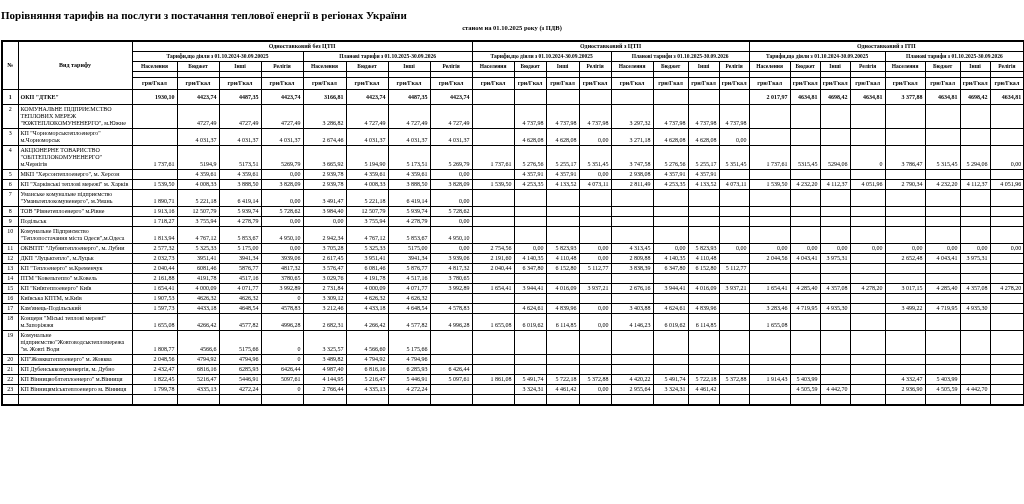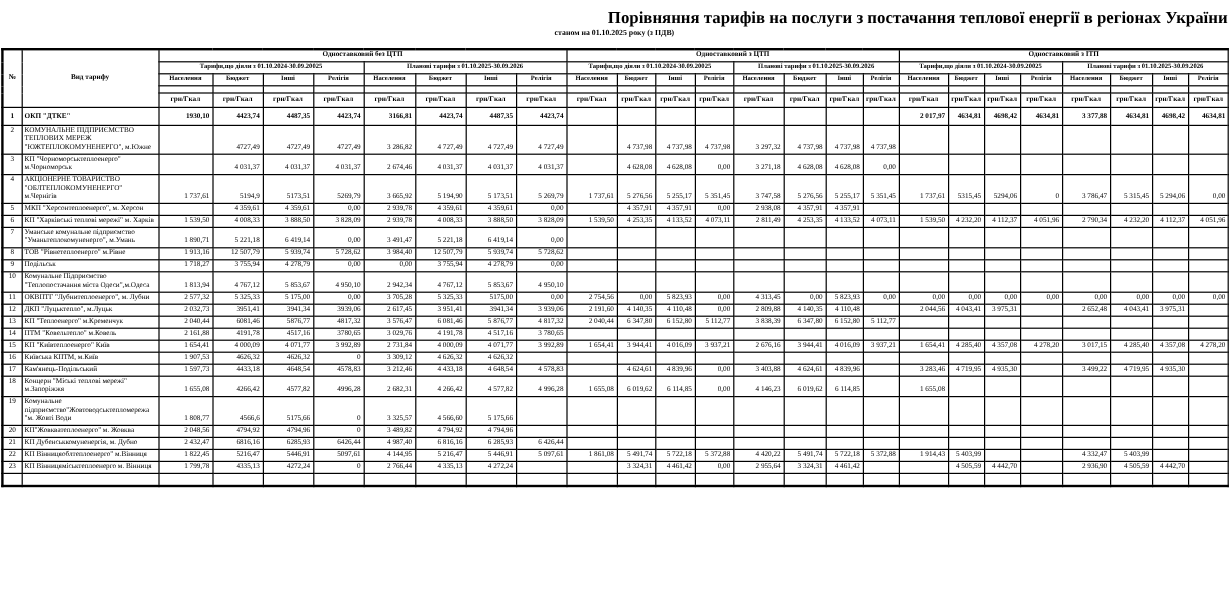--- a/index.html
+++ b/index.html
@@ -5,21 +5,21 @@
   * { margin:0; padding:0; box-sizing:border-box; }
   html,body { background:#ffffff; }
   body {
     width:1024px; height:504px;
     font-family:"Liberation Serif", serif;
     color:#000;
     overflow:hidden;
   }
   .page { padding:10px 1px 0 1px; }
   .title {
-    font-size:14px; font-weight:bold; text-align:right; line-height:11px;
+    font-size:11px; font-weight:bold; text-align:left; line-height:11px;
   }
   .subtitle {
     font-size:6.5px; font-weight:bold; text-align:center; margin:3px 0 9px 0;
   }
   table {
     border-collapse:collapse; table-layout:fixed;
     width:1022px; margin:0 auto;
     border:2px solid #000;
   }
   th, td { border:1px solid #000; overflow:hidden; }

